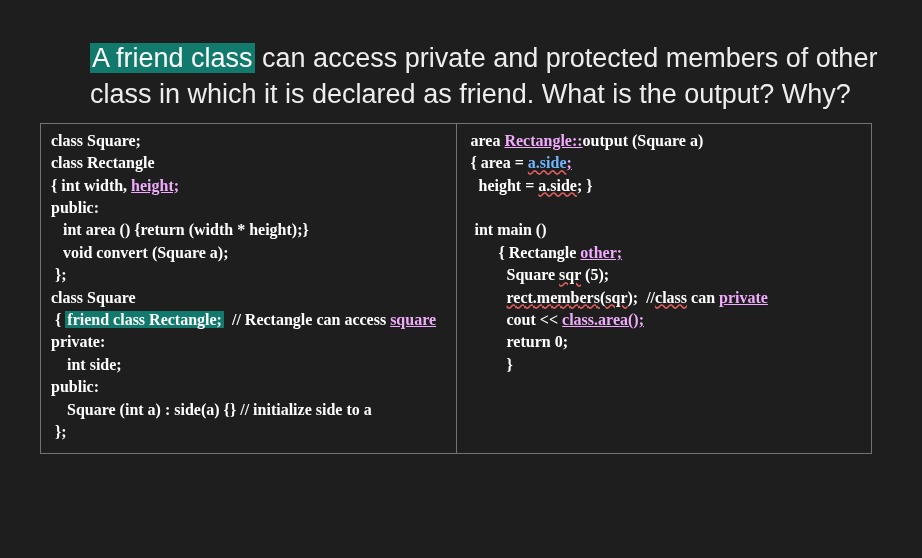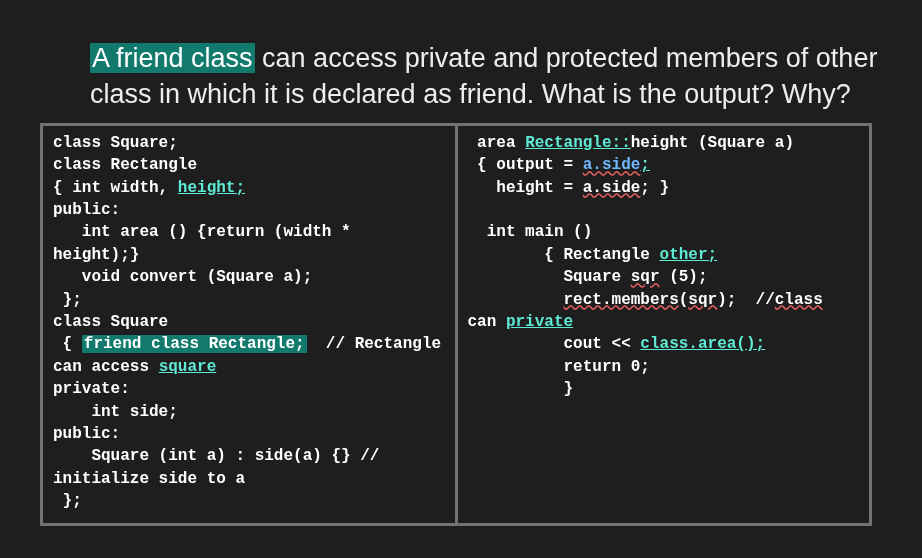--- a/index.html
+++ b/index.html
@@ -32,38 +32,38 @@
     background: #127a6d; 
     color: #fff;
     padding: 0 2px;
   }
   table.code-table {
     border-collapse: collapse;
     width: 832px;
     table-layout: fixed;
   }
   table.code-table td {
-    border: 3px solid #737373;
+    border: 1px solid #737373;
     vertical-align: top;
     padding: 6px 10px 10px 10px;
-    font-family: Liberation Mono, monospace;
+    font-family: Liberation Serif, serif;
     font-size: 16px;
     line-height: 1.4;
     color: #fff;
     width: 50%;
   }
   pre.code {
     margin: 0;
     white-space: pre-wrap;
     word-wrap: break-word;
     font-family: inherit;
     font-size: inherit;
     font-weight: 600;
   }
-  .u-blue { color: #5eead4; text-decoration: underline; }
+  .u-blue { color: #f0abfc; text-decoration: underline; }
   .u-red  { text-decoration: underline; text-decoration-style: wavy; text-decoration-color: #e05c5c; }
   .u-both { color: #6fb8ff; text-decoration: underline; text-decoration-style: wavy; text-decoration-color: #e05c5c; }
   .hl-teal-inline { background:#127a6d; color:#fff; padding:0 2px; }
 </style>
 </head>
 <body>
 
 <div class="slide">
 
   <p class="intro">
@@ -83,22 +83,22 @@
 <span> };</span>
 <span>class Square</span>
 <span> { </span><span class="hl-teal-inline">friend class Rectangle;</span><span>  // Rectangle can access </span><span class="u-blue">square</span>
 <span>private:</span>
 <span>    int side;</span>
 <span>public:</span>
 <span>    Square (int a) : side(a) {} // initialize side to a</span>
 <span> };</span></pre>
       </td>
       <td>
-<pre class="code"><span> area </span><span class="u-blue">Rectangle::</span><span>height (Square a)</span>
-<span> { output = </span><span class="u-both">a.side</span><span class="u-blue">;</span>
+<pre class="code"><span> area </span><span class="u-blue">Rectangle::</span><span>output (Square a)</span>
+<span> { area = </span><span class="u-both">a.side</span><span class="u-blue">;</span>
 <span>   height = </span><span class="u-red">a.side</span><span>; }</span>
 <span></span>
 <span>  int main ()</span>
 <span>        { Rectangle </span><span class="u-blue">other;</span>
 <span>          Square </span><span class="u-red">sqr</span><span> (5);</span>
 <span>          </span><span class="u-red">rect.members</span><span>(</span><span class="u-red">sqr</span><span>);  //</span><span class="u-red">class</span><span> can </span><span class="u-blue">private</span>
 <span>          cout &lt;&lt; </span><span class="u-blue">class.area(</span><span class="u-blue">);</span>
 <span>          return 0;</span>
 <span>          }</span></pre>
       </td>

